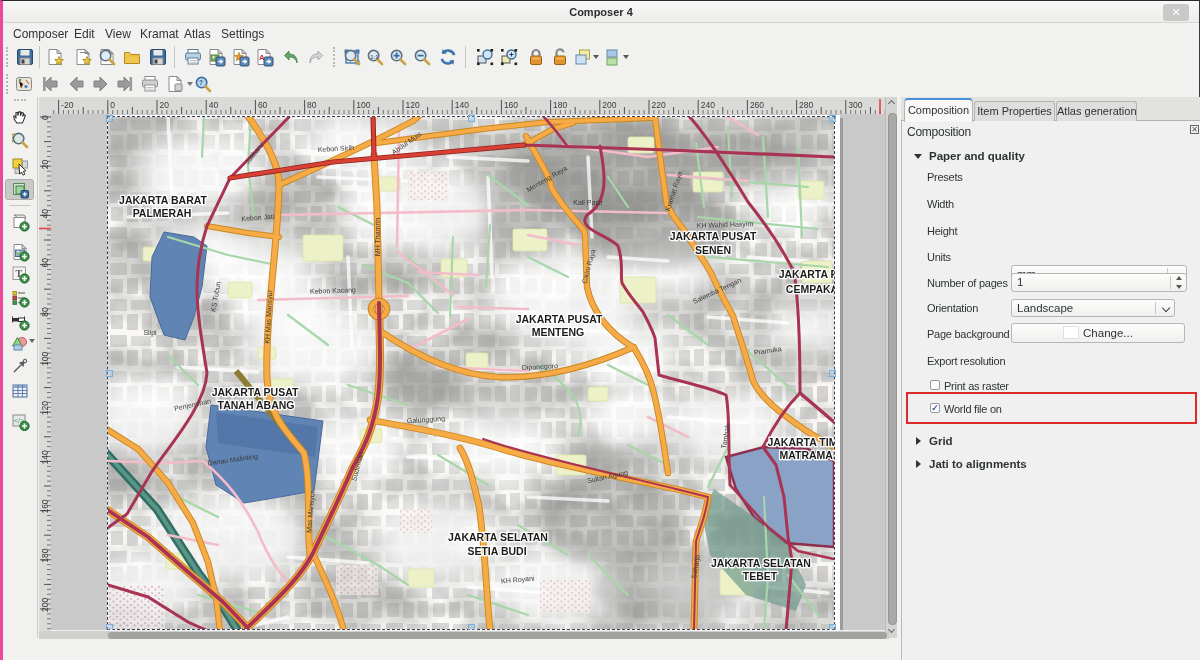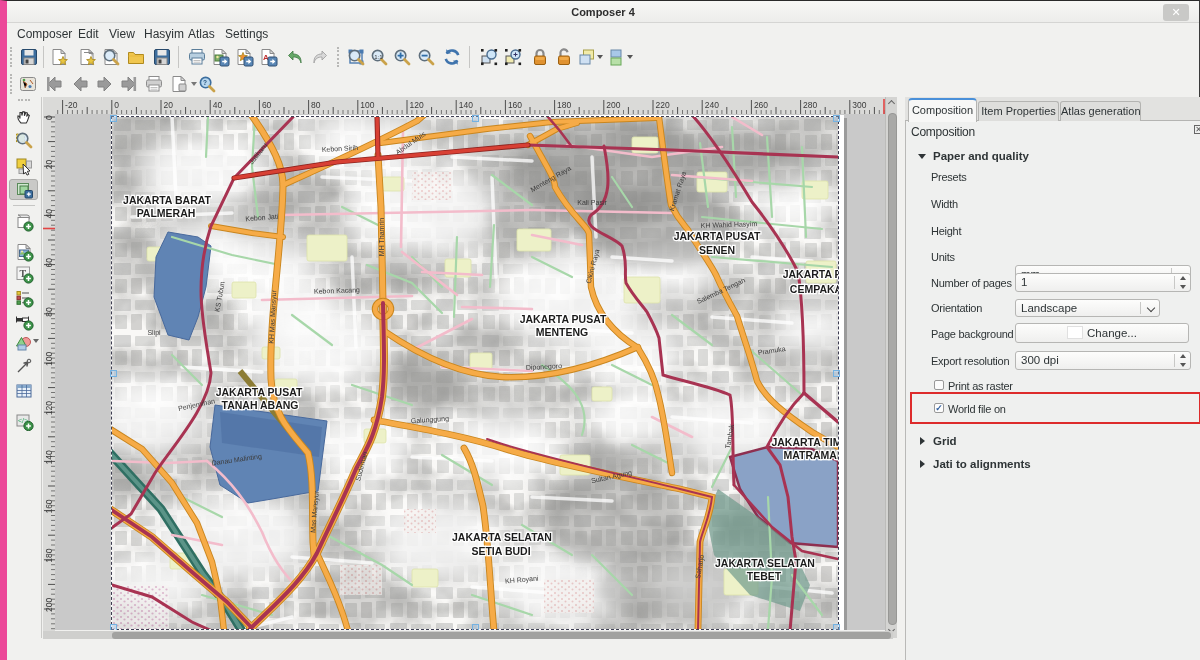--- a/index.html
+++ b/index.html
@@ -1,15 +1,15 @@
 <!DOCTYPE html>
 <html><head><meta charset="utf-8"><style>
 * { margin:0; padding:0; box-sizing:border-box; }
 html,body { width:1200px; height:660px; overflow:hidden; font-family:"Liberation Sans",sans-serif; }
-#win { position:relative; width:1200px; height:660px; background:#f1f1ef; border-left:7px solid #ec4899; border-right:1px solid #3a3a3a; border-top:1px solid #2a2a2a; }
+#win { position:relative; width:1200px; height:660px; background:#f1f1ef; border-left:3px solid #ec4899; border-right:1px solid #3a3a3a; border-top:1px solid #2a2a2a; }
 #title { position:absolute; left:0; top:0; width:100%; height:22px; background:linear-gradient(#f7f7f5,#ededeb); border-bottom:1px solid #d5d5d3; }
 #title span { position:absolute; left:0; right:0; top:4.5px; text-align:center; font-size:11px; font-weight:bold; color:#2d2d2d; }
 #close { position:absolute; right:10px; top:3px; width:26px; height:17px; background:#c9c9c7; border-radius:3px; color:#fff; text-align:center; font-size:11px; line-height:16px; }
 #menu { position:absolute; left:0; top:22px; width:100%; height:22px; }
 #menu span { position:absolute; top:4px; font-size:12px; color:#2e3436; }
 .sep { position:absolute; width:1px; height:22px; background:#c6c6c4; }
 .sep2 { position:absolute; width:22px; height:1px; background:#c6c6c4; }
 .grip { position:absolute; width:3px; border-left:2px dotted #b8b8b6; }
 .grip2 { position:absolute; width:12px; height:2px; border-top:2px dotted #b8b8b6; }
 .ic { position:absolute; }
@@ -51,21 +51,21 @@
 </style></head><body>
 <div id="win">
   <div id="title">
       <span>Composer 4</span>
       <div id="close">✕</div>
     </div>
   <div id="menu">
     <span style="left:10px">Composer</span>
       <span style="left:71px">Edit</span>
       <span style="left:102px">View</span>
-    <span style="left:137px">Hasyim</span>
+    <span style="left:137px">Kramat</span>
       <span style="left:181px">Atlas</span>
       <span style="left:218px">Settings</span>
   </div>
   <div class="grip" style="left:3px;top:46px;height:20px"></div>
     <div class="ic" style="left:12px;top:46px;width:20px;height:20px"><svg width="100%" height="100%" viewBox="0 0 20 20">
         <rect x="2.5" y="2.5" width="15" height="15" rx="1.5" fill="#3d6e9e" stroke="#27496b"></rect>
         <rect x="5.5" y="3" width="9" height="5.5" fill="#e8e8e8"></rect>
         <rect x="5" y="11" width="10" height="6.5" fill="#d6d6d6" stroke="#888"></rect>
         <rect x="6.5" y="12.5" width="3" height="4" fill="#444"></rect>
       </svg></div>
@@ -960,33 +960,28 @@
       <i></i>
       <b></b>
     </div>
     <div class="plab" style="left:924px;top:276px">Number of pages</div>
     <div class="sp" style="left:1008px;top:272px;width:176px;height:19px">
       <span>1</span>
       <u></u>
       <v></v>
     </div>
     <div class="plab" style="left:924px;top:301px">Orientation</div>
-    <div class="cb" style="left:1008px;top:298px;width:145px;height:18px">
+    <div class="cb" style="left:1008px;top:298px;width:164px;height:18px">
       <span>Landscape</span>
       <i></i>
       <b></b>
     </div>
     <div class="plab" style="left:924px;top:327px">Page background</div>
     <div class="btn" style="left:1008px;top:322px;width:174px;height:20px"><span class="swatch"></span>Change...</div>
     <div class="plab" style="left:924px;top:354px">Export resolution</div>
-    <div class="sp" style="left:1008px;top:350px;width:176px;height:19px">
-      <span>300 dpi</span>
-      <u></u>
-      <v></v>
-    </div>
     <div class="chk" style="left:927px;top:379px"></div>
     <div class="plab" style="left:941px;top:379px">Print as raster</div>
     <div class="redbox"></div>
     <div class="chk on" style="left:927px;top:402px">✓</div>
     <div class="plab" style="left:941px;top:402px">World file on</div>
     <div class="psec" style="left:926px;top:434px">Grid</div>
     <div class="tri-r" style="left:913px;top:436px"></div>
     <div class="psec" style="left:926px;top:457px">Jati to alignments</div>
     <div class="tri-r" style="left:913px;top:459px"></div>
 </div>

